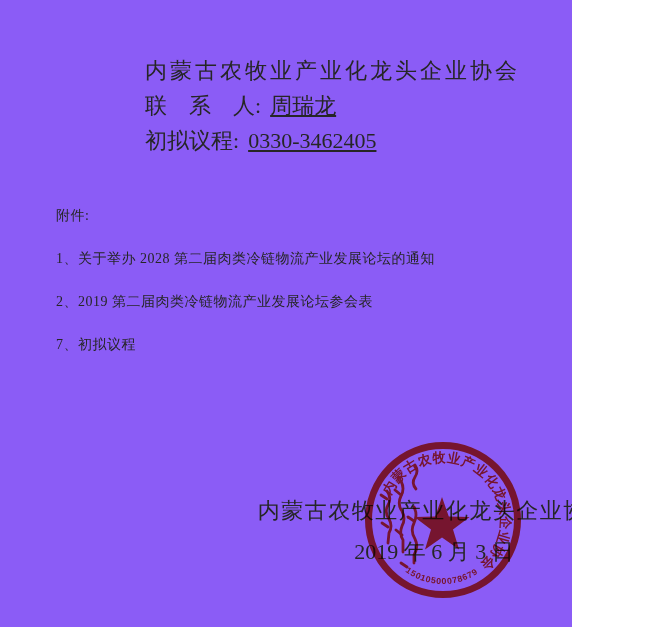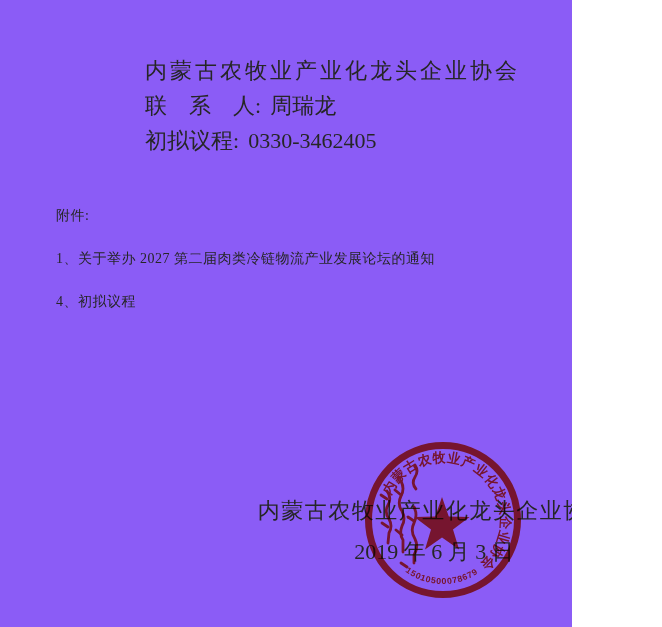--- a/index.html
+++ b/index.html
@@ -5,21 +5,21 @@
   html,body { margin:0; padding:0; background:#ffffff; }
   .doc {
     position:relative; width:572px; height:627px; background:#8b5cf6;
     font-family:"Liberation Serif","DejaVu Serif",serif; color:#262626;
     overflow:hidden;
   }
   .line { white-space:nowrap; }
 
   .header-block { position:absolute; left:145px; top:53px; font-size:22px; line-height:35px; }
   .org-line { letter-spacing:3px; }
-  .val { margin-left:9px; }
+  .val { margin-left:9px;text-decoration:underline; }
 
   .attachments { position:absolute; left:56px; top:194px; font-size:14px; line-height:43px; letter-spacing:0.5px; }
 
   .signature { position:absolute; left:234px; top:490px; width:400px; text-align:center; font-size:22px; line-height:41px; }
   .sig-org { letter-spacing:1.5px; }
 
   .seal { position:absolute; left:358px; top:435px; width:170px; height:170px; mix-blend-mode:multiply; opacity:0.92; }
   .seal svg { display:block; width:170px; height:170px; }
   .seal-arc-text { font-family:"Liberation Serif","DejaVu Serif",serif; font-size:13.5px; font-weight:bold; letter-spacing:1px; }
   .seal-serial { font-family:"Liberation Sans","DejaVu Sans",sans-serif; font-size:8.5px; font-weight:bold; letter-spacing:0.6px; }
@@ -34,22 +34,23 @@
     <div class="line">
       <span>联　系　人:</span><span class="val">周瑞龙</span>
     </div>
     <div class="line">
       <span>初拟议程:</span><span class="val">0330-3462405</span>
     </div>
   </div>
 
   <div class="attachments">
     <div class="line">附件:</div>
-    <div class="line">1、关于举办 2027 第二届肉类冷链物流产业发展论坛的通知</div>
-    <div class="line">4、初拟议程</div>
+    <div class="line">1、关于举办 2028 第二届肉类冷链物流产业发展论坛的通知</div>
+    <div class="line">2、2019 第二届肉类冷链物流产业发展论坛参会表</div>
+    <div class="line">7、初拟议程</div>
   </div>
 
   <div class="signature">
     <div class="line sig-org">内蒙古农牧业产业化龙头企业协会</div>
     <div class="line sig-date">2019 年 6 月 3 日</div>
   </div>
 
   <div class="seal">
     <svg viewBox="0 0 170 170" xmlns="http://www.w3.org/2000/svg">
       <defs>

